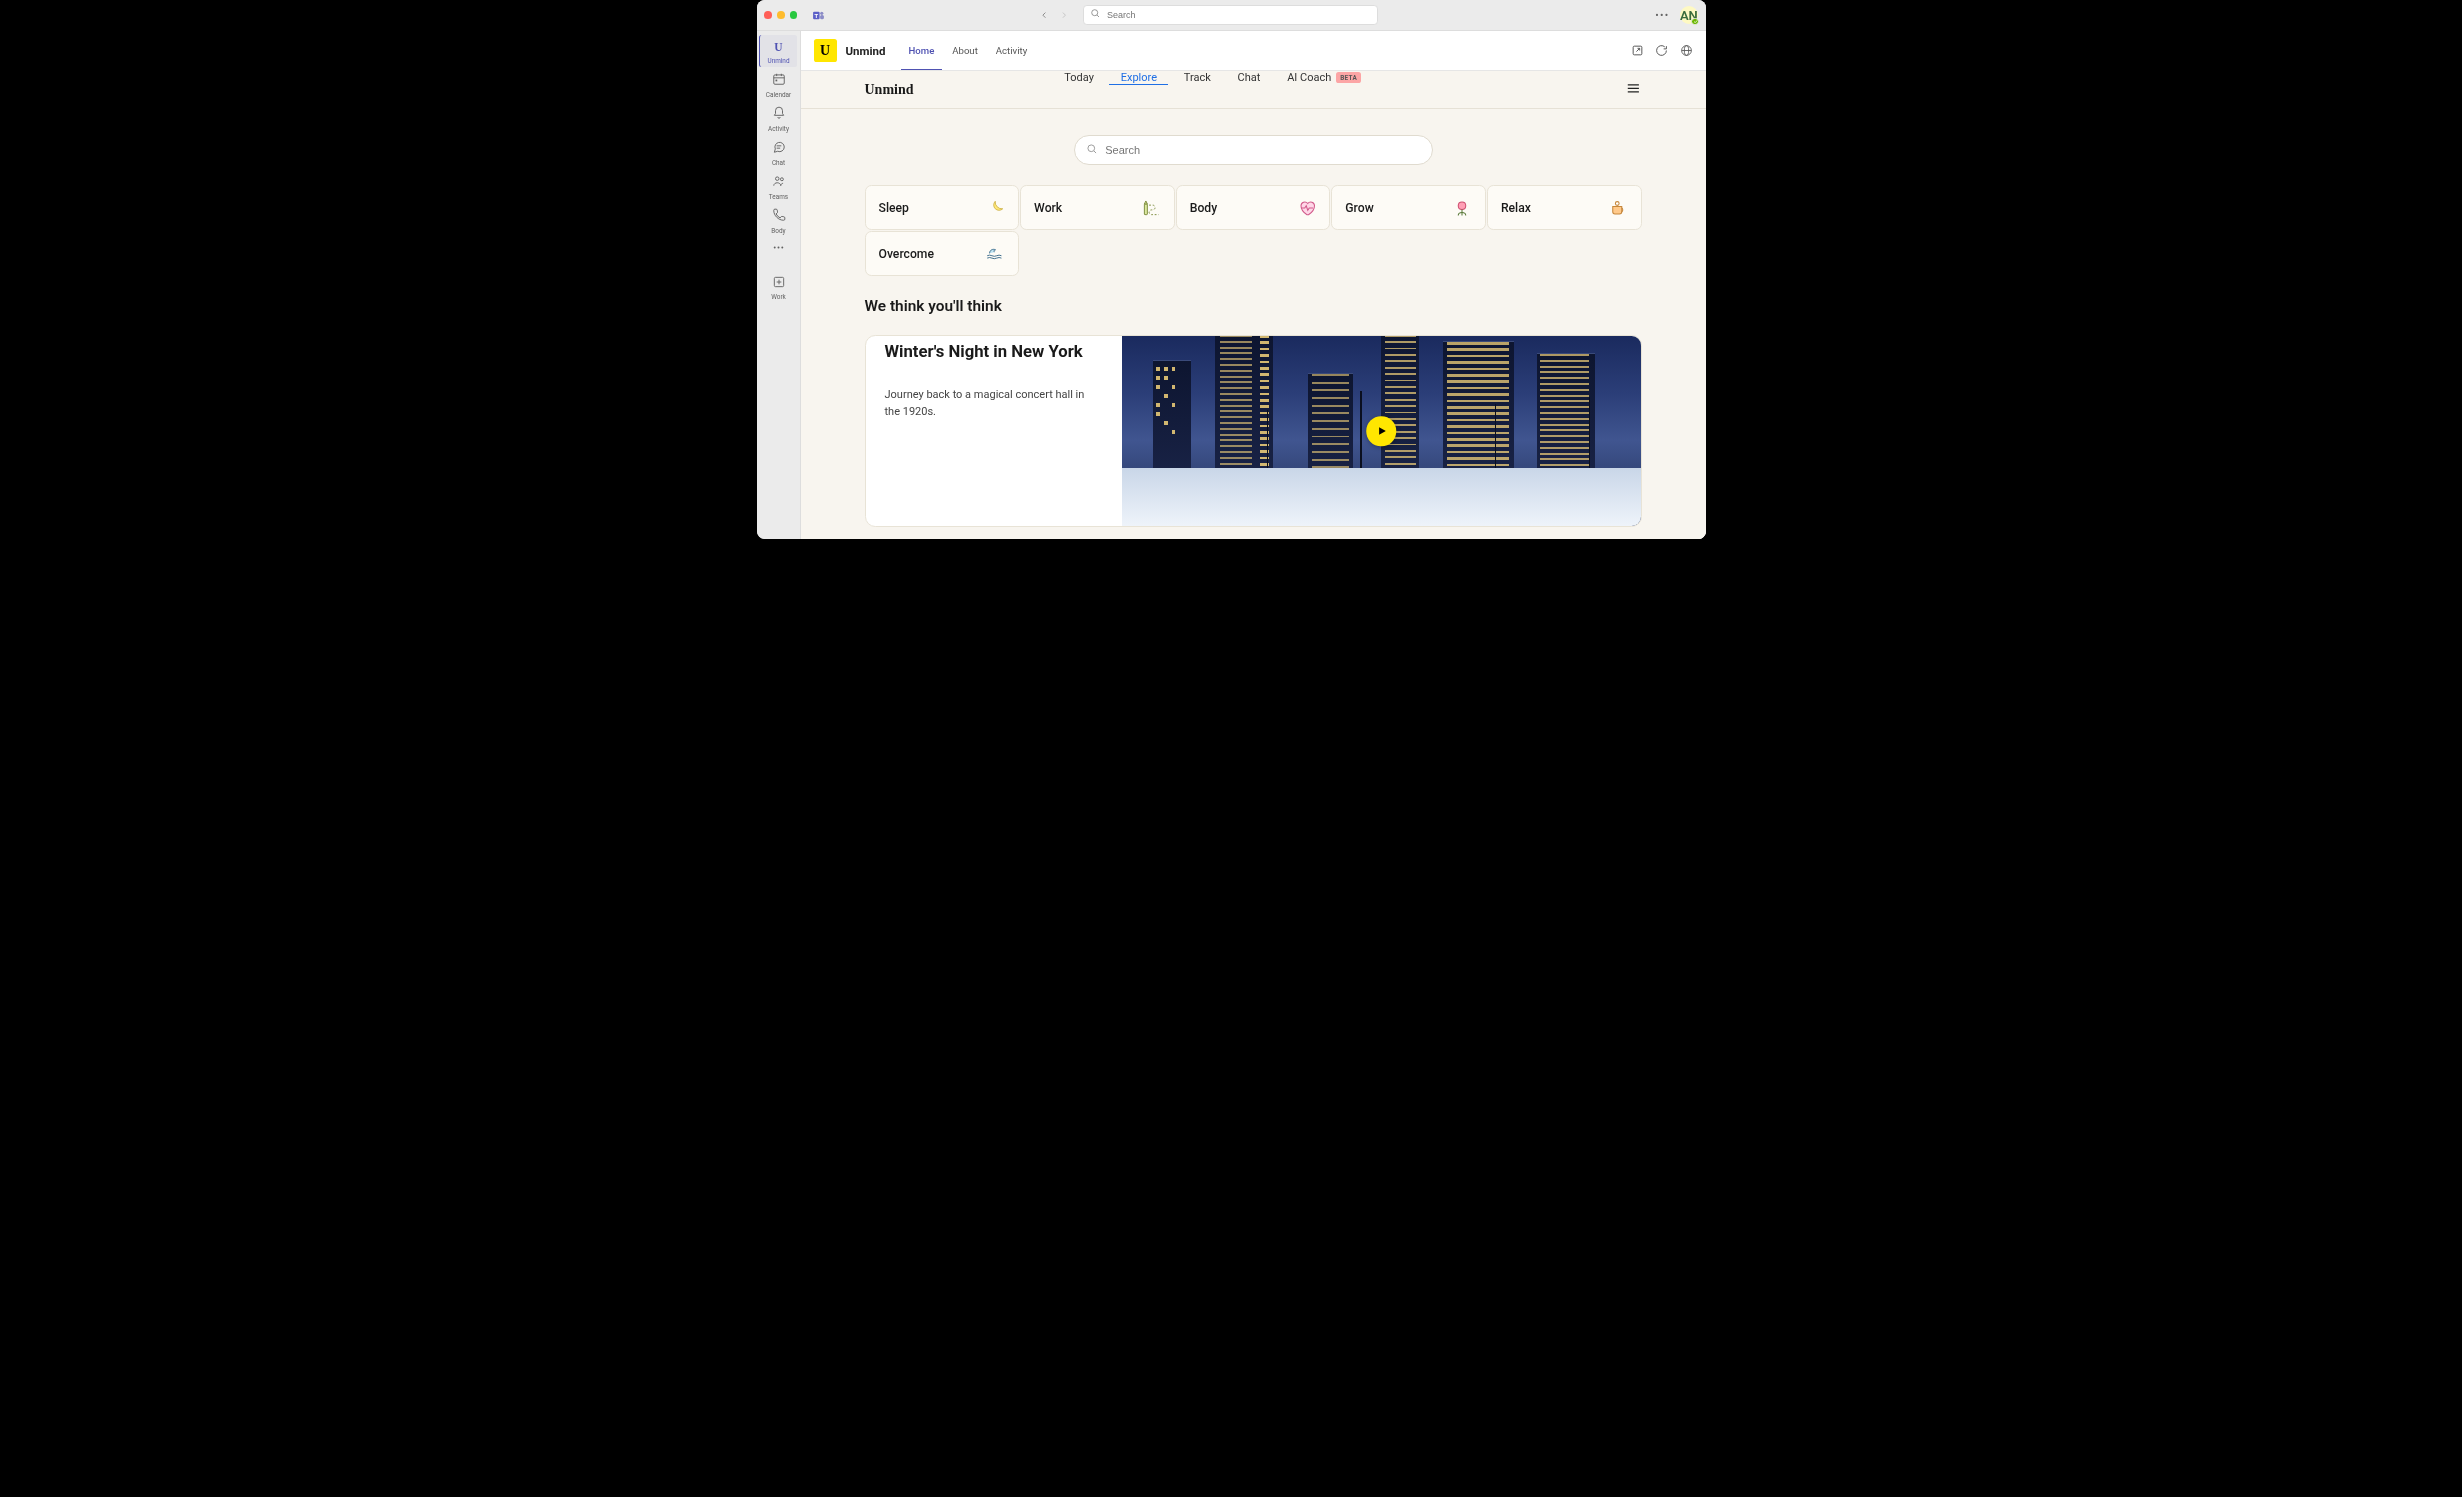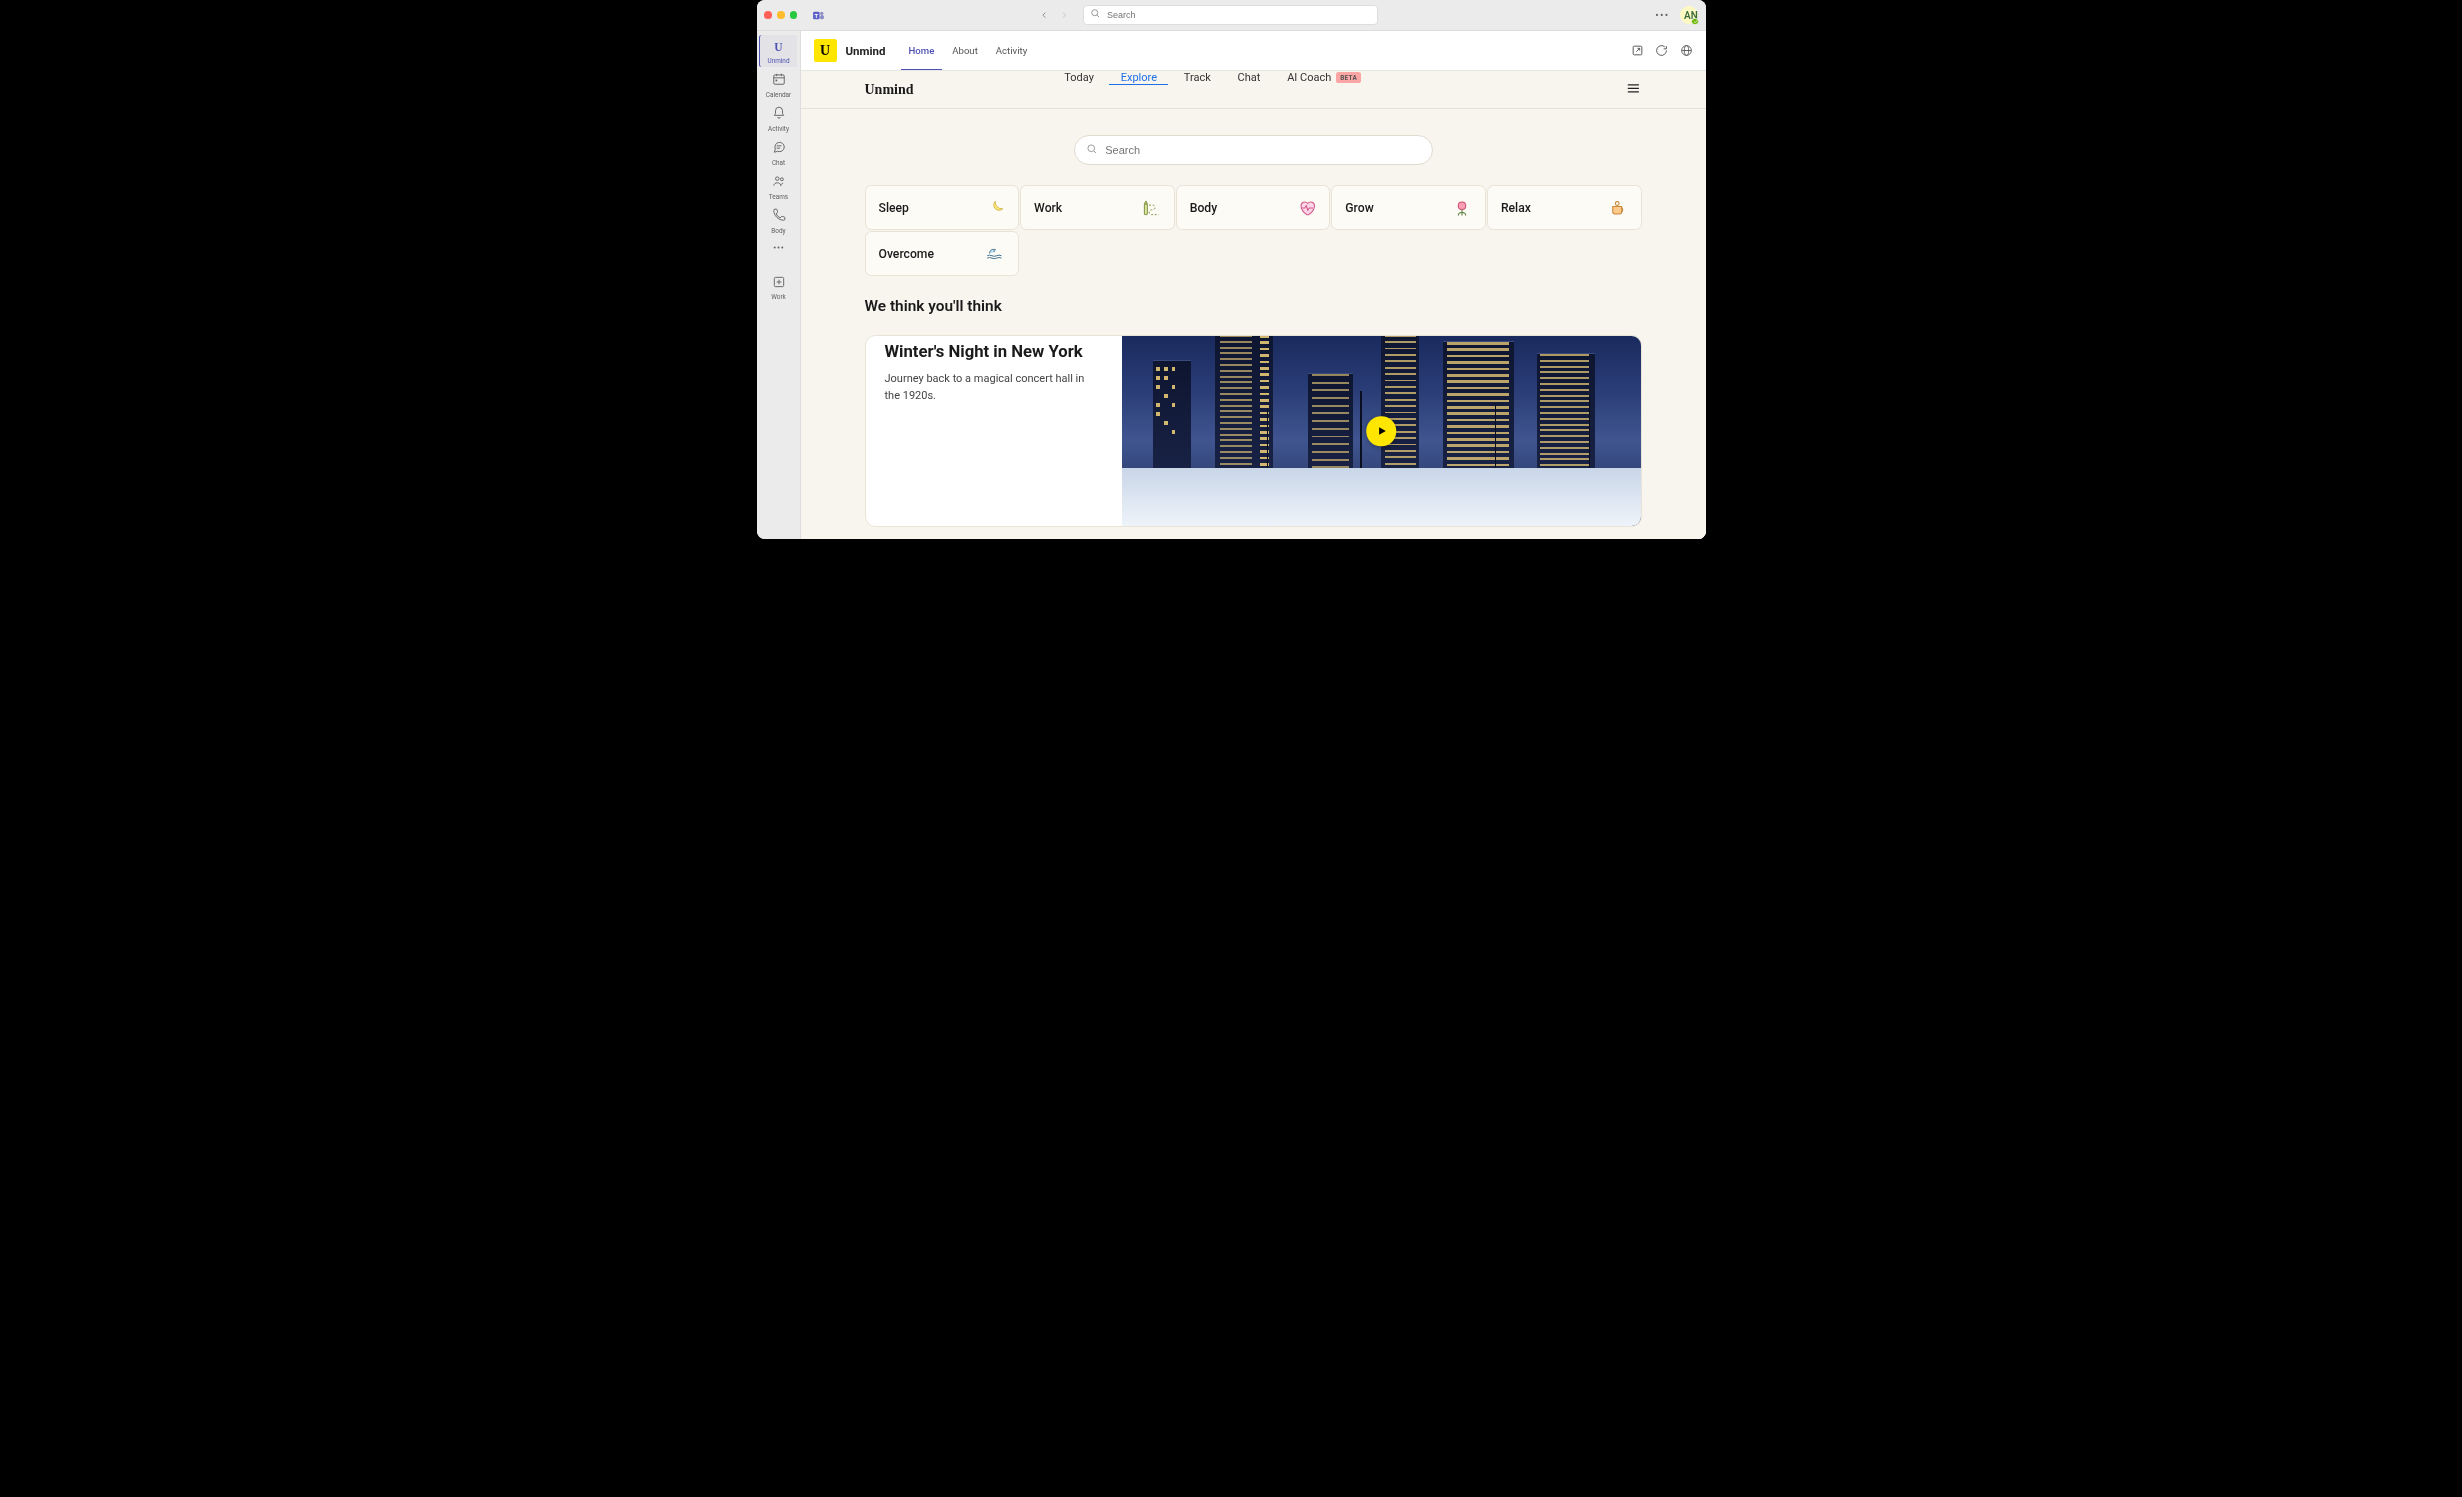--- a/index.html
+++ b/index.html
@@ -63,21 +63,21 @@
   .titlebar-search input {
     border:none; outline:none; font-size:9px; flex:1; background:transparent;
     color:#444;
   }
   .titlebar-right { margin-left:auto; display:flex; align-items:center; gap:10.3px; }
   .ellipsis-btn { color:#666; cursor:pointer; font-size:10.3px; letter-spacing:1.3px; }
   .avatar {
     width: 18px; height:18px; border-radius:50%;
     background:#fef9c3; color:#3a6b3d;
     display:flex; align-items:center; justify-content:flex-end;
-    font-size:10px; font-weight:600; position:relative;
+    font-size:13px; font-weight:600; position:relative;
   }
   .presence {
     position:absolute; bottom:-1.3px; right:-1.3px;
     width:7.7px; height:7.7px; border-radius:50%;
     background:#6bb700; border:1.3px solid #ebebeb;
     display:flex; align-items:center; justify-content:center;
   }
 
   
   .body-row { flex:1; display:flex; min-height:0; }
@@ -228,21 +228,21 @@
     overflow:hidden;
     background:#fff;
     height: 192px;
   }
   .rec-text {
     flex: 0 0 256px;
     padding: 6px 19px;
     display:flex; flex-direction:column; gap:10.3px;
   }
   .rec-title { font-size:16.7px; font-weight:700; color:#1a1a1a; }
-  .rec-desc { font-size:11px; color:#444; line-height:1.5; }
+  .rec-desc { font-size:11px; color:#444; line-height:1.5;margin-top:16px; }
   .rec-image {
     flex:1;
     position:relative;
     background: linear-gradient(180deg, #1a2a5e 0%, #2b3e78 30%, #405590 55%, #1f2d52 100%);
     overflow:hidden;
   }
   .play-btn {
     position:absolute; top:50%; left:50%;
     transform: translate(-50%, -50%);
     width:29.5px; height:29.5px; border-radius:50%;

